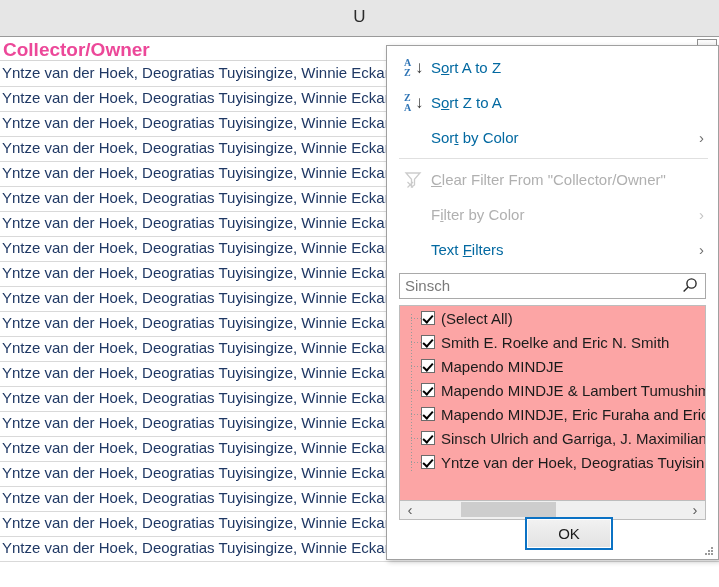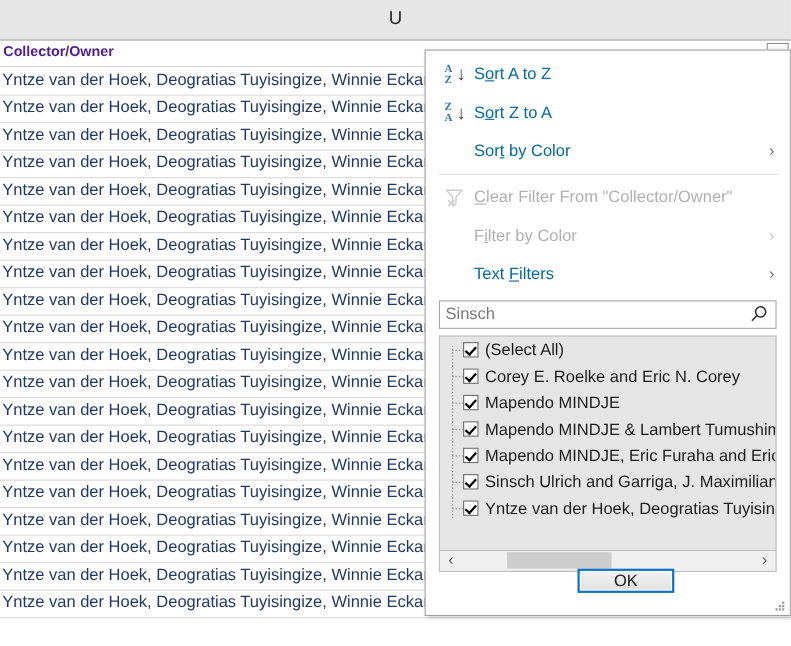--- a/index.html
+++ b/index.html
@@ -45,22 +45,22 @@
     left: 0; top: 37px;
     width: 719px; height: 24px;
     background: #ffffff;
     border-bottom: 1px solid #d6d6d6;
     box-sizing: border-box;
   }
   .filter-header-row .htext {
     position: absolute;
     left: 3px; top: 2px;
     font-weight: bold;
-    font-size: 13px;
-    color: #4c1d95;
+    font-size: 19px;
+    color: #ec4899;
     white-space: nowrap;
   }
   .filter-btn {
     position: absolute;
     right: 2px; top: 2px;
     width: 20px; height: 20px;
     background: linear-gradient(#fbfbfb, #ebebeb);
     border: 1px solid #8f8f8f;
     box-sizing: border-box;
   }
@@ -182,21 +182,21 @@
     right: 5px; top: 2px;
     width: 20px; height: 20px;
   }
 
   
   .list-box {
     position: relative;
     margin: 6px 12px 0 12px;
     height: 196px;
     border: 1px solid #bdbdbd;
-    background: #e5e5e5;
+    background: #fca5a5;
     box-sizing: border-box;
     overflow: hidden;
   }
   .tree-spine {
     position: absolute;
     left: 11px; top: 8px;
     width: 1px; height: 157px;
     background-image: linear-gradient(#9a9a9a 50%, transparent 50%);
     background-size: 1px 3px;
   }
@@ -272,21 +272,21 @@
 
   
   .btn-row {
     position: absolute;
     left: 0; bottom: 12px;
     width: 333px; height: 30px;
   }
   .btn {
     position: absolute;
     top: 0;
-    height: 22px;
+    height: 33px;
     background: linear-gradient(#f2f2f2, #e2e2e2);
     border: 1px solid #9c9c9c;
     box-sizing: border-box;
     display: flex;
     align-items: center;
     justify-content: center;
     font-size: 15px;
     color: #1c1c1c;
   }
   .btn-ok {
@@ -453,21 +453,21 @@
     <div class="tree-spine"></div>
     <div id="list-items">
         <div class="list-item">
           <div class="tree-arm"></div>
           <div class="cbx"></div>
           <div class="li-label">(Select All)</div>
         </div>
         <div class="list-item">
           <div class="tree-arm"></div>
           <div class="cbx"></div>
-          <div class="li-label">Corey E. Roelke and Eric N. Corey</div>
+          <div class="li-label">Smith E. Roelke and Eric N. Smith</div>
         </div>
         <div class="list-item">
           <div class="tree-arm"></div>
           <div class="cbx"></div>
           <div class="li-label">Mapendo MINDJE</div>
         </div>
         <div class="list-item">
           <div class="tree-arm"></div>
           <div class="cbx"></div>
           <div class="li-label">Mapendo MINDJE &amp; Lambert Tumushimire</div>

